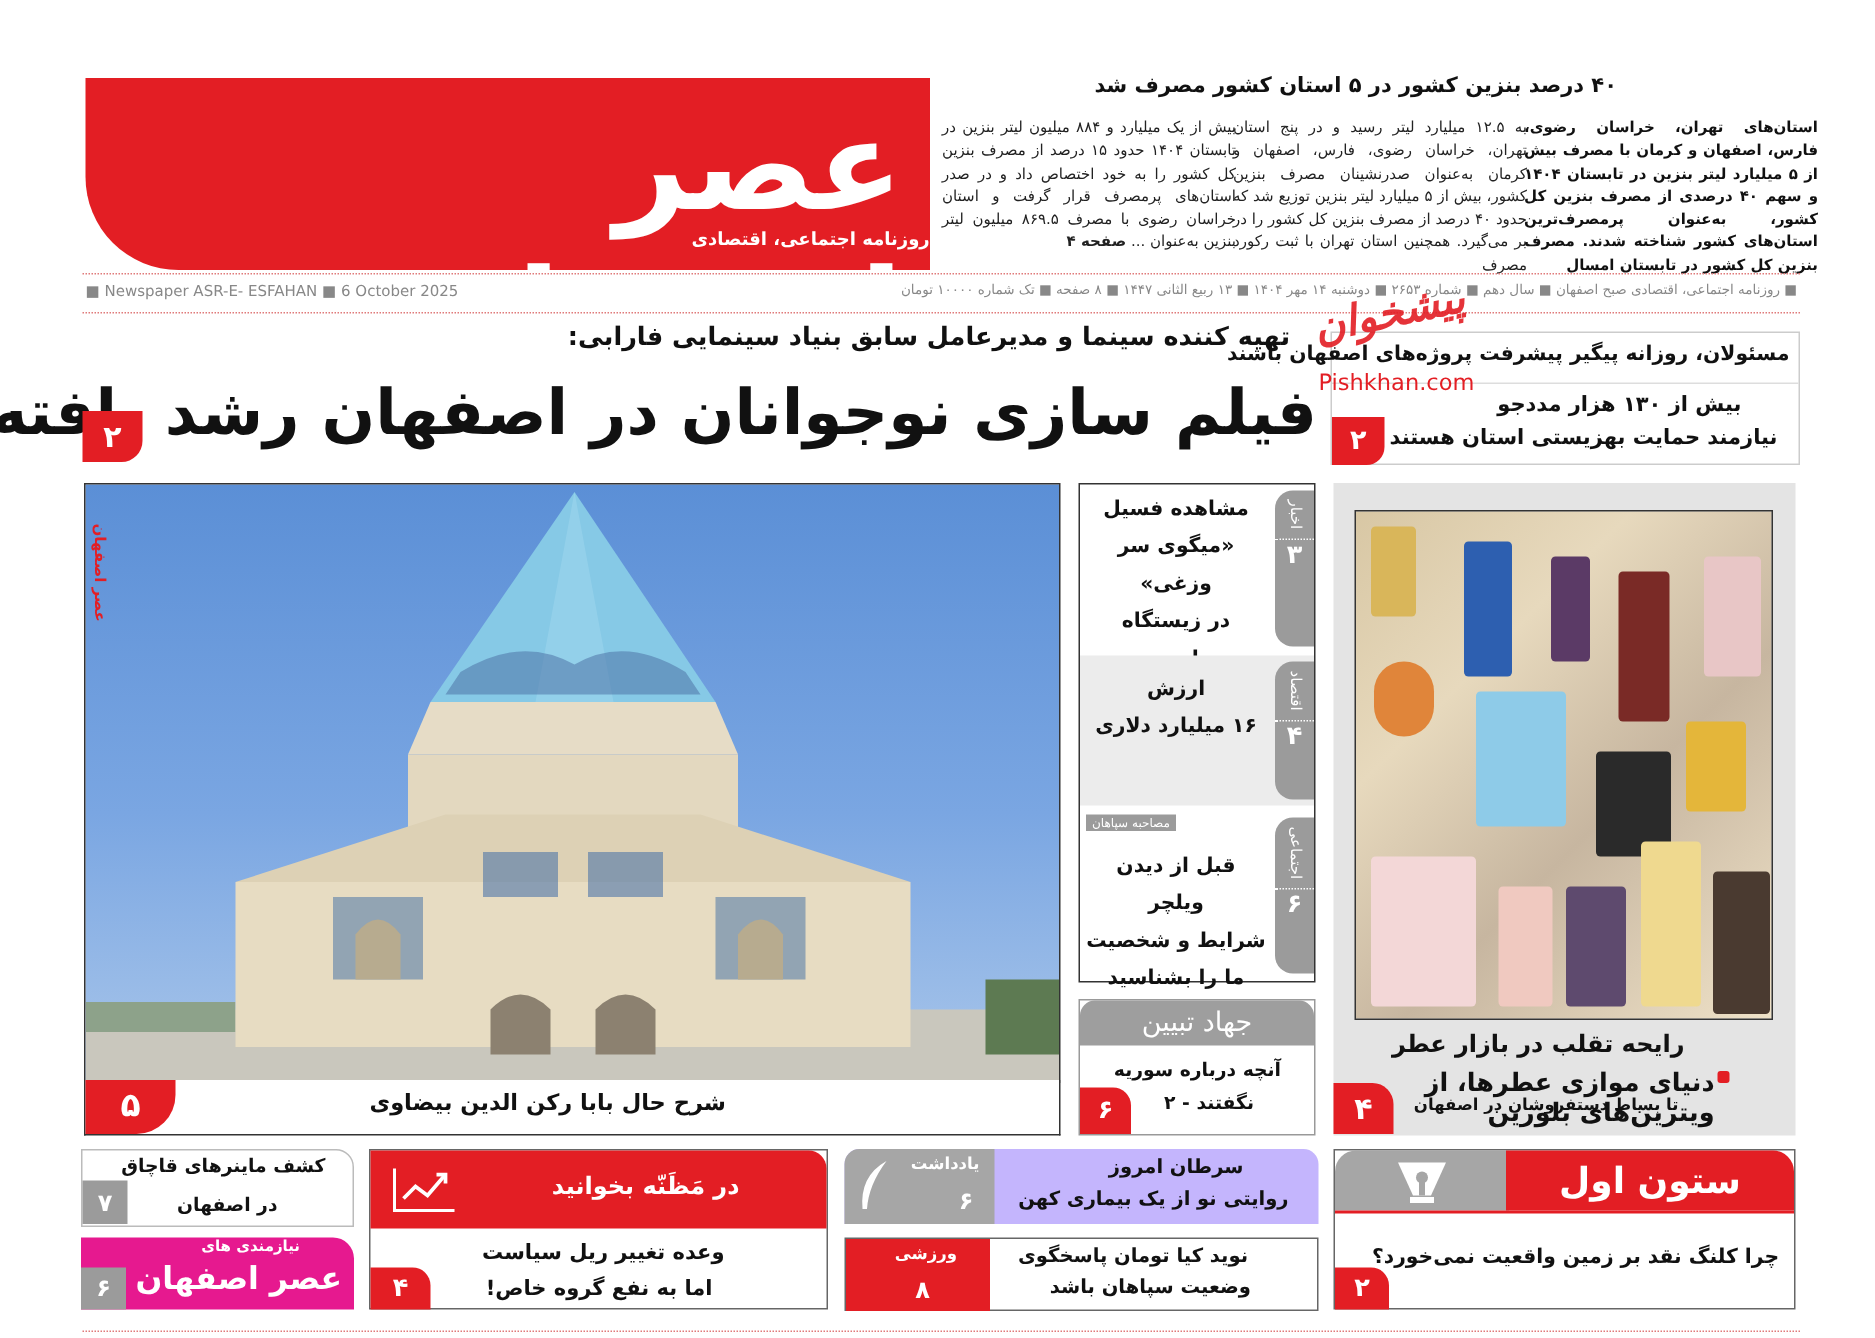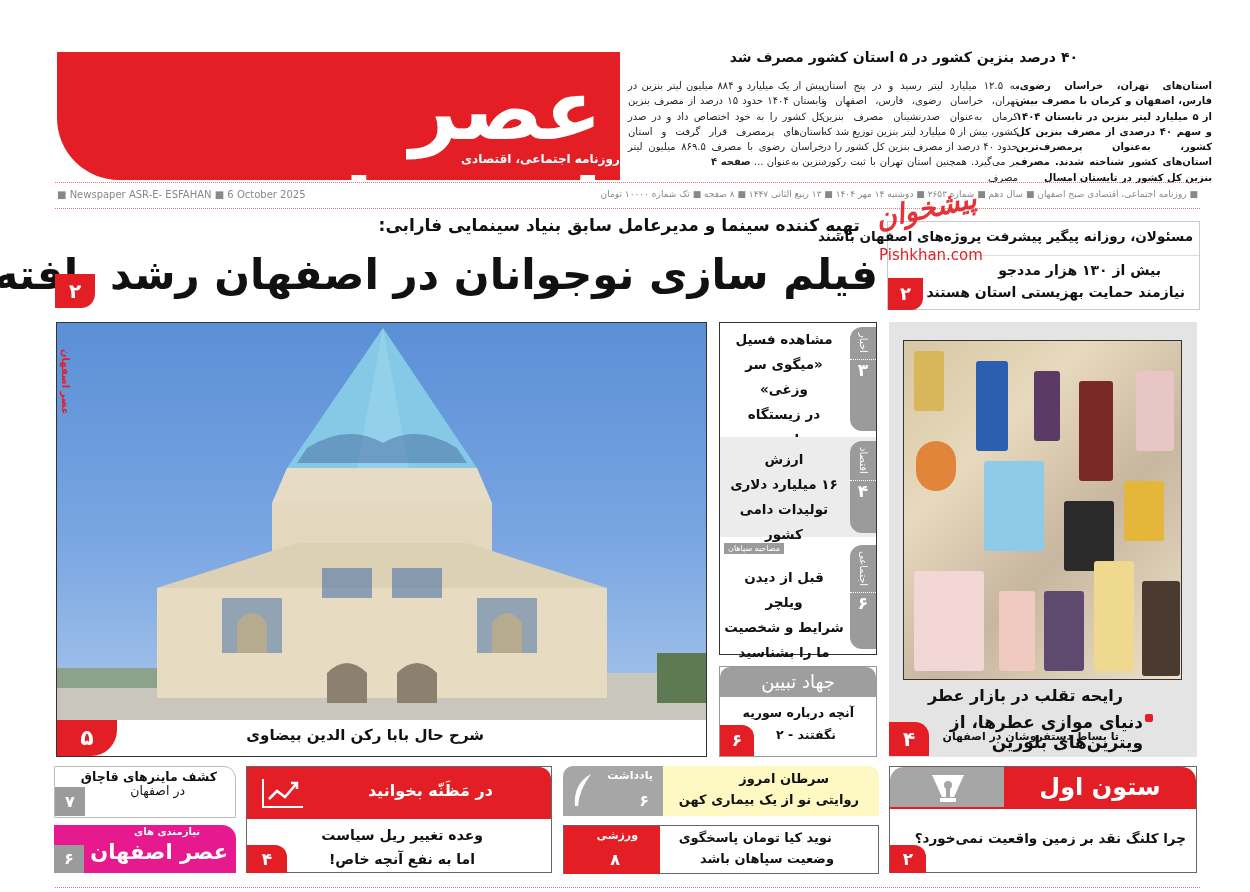--- a/index.html
+++ b/index.html
@@ -74,21 +74,21 @@
   #perfume-page { position: absolute; left: 0; top: 400px; width: 40px; height: 34px; font-size: 20px; line-height: 34px; border-radius: 0 14px 0 0; }
 
   
   .bot-box { position: absolute; border: 1px solid #666; background: #fff; }
   #first-col { left: 889px; top: 766px; width: 308px; height: 107px; }
   #first-col-head { position: absolute; right: 0; top: 0; width: 192px; height: 40px; background: #e31e24; color: #fff; font-size: 24px; font-weight: bold; text-align: center; line-height: 40px; border-radius: 0 14px 0 0; }
   #first-col-icon-area { position: absolute; left: 0; top: 0; width: 116px; height: 40px; background: #a6a6a6; border-radius: 14px 0 0 0; }
   #first-col-text { position: absolute; right: 10px; top: 63px; font-size: 13.5px; font-weight: bold; white-space: nowrap; }
   #first-col-page { position: absolute; left: 0; top: 78px; width: 36px; height: 28px; font-size: 17px; line-height: 28px; border-radius: 0 12px 0 0; }
 
-  #note-box { left: 563px; top: 766px; width: 316px; height: 50px; background: #fef9c3; border: none; border-radius: 10px 10px 0 0; }
+  #note-box { left: 563px; top: 766px; width: 316px; height: 50px; background: #c4b5fd; border: none; border-radius: 10px 10px 0 0; }
   #note-tab { position: absolute; left: 0; top: 0; width: 100px; height: 50px; background: #a6a6a6; color: #fff; border-radius: 10px 0 0 0; }
   #note-tab .lab { position: absolute; right: 10px; top: 3px; font-size: 11px; font-weight: bold; }
   #note-tab .num { position: absolute; right: 14px; top: 25px; font-size: 16px; font-weight: bold; }
   #note-line1 { position: absolute; right: 50px; top: 5px; font-size: 13px; font-weight: bold; }
   #note-line2 { position: absolute; right: 20px; top: 26px; font-size: 13px; font-weight: bold; }
 
   #sport-box { left: 563px; top: 825px; width: 316px; height: 49px; }
   #sport-tab { position: absolute; left: 0; top: 0; width: 96px; height: 48px; background: #e31e24; color: #fff; }
   #sport-tab .lab { position: absolute; right: 22px; top: 3px; font-size: 11px; font-weight: bold; }
   #sport-tab .num { position: absolute; right: 40px; top: 24px; font-size: 16px; font-weight: bold; }
@@ -97,21 +97,21 @@
 
   #read-box { left: 246px; top: 766px; width: 306px; height: 107px; }
   #read-head { position: absolute; left: 0; top: 0; width: 304px; height: 52px; background: #e31e24; color: #fff; border-radius: 0 12px 0 0; }
   #read-head-text { position: absolute; right: 58px; top: 14px; font-size: 16px; font-weight: bold; }
   #read-line1 { position: absolute; right: 68px; top: 60px; font-size: 14px; font-weight: bold; }
   #read-line2 { position: absolute; right: 76px; top: 84px; font-size: 14px; font-weight: bold; }
   #read-page { position: absolute; left: 0; top: 78px; width: 40px; height: 28px; font-size: 17px; line-height: 28px; border-radius: 0 12px 0 0; }
 
   #miners-box { left: 54px; top: 766px; width: 182px; height: 52px; border-color: #bbb; border-radius: 0 12px 0 0; }
   #miners-line1 { position: absolute; right: 18px; top: 2px; font-size: 12.5px; font-weight: bold; }
-  #miners-line2 { position: absolute; right: 50px; top: 16px; font-size: 12.5px; font-weight: normal; }
+  #miners-line2 { position: absolute; right: 50px; top: 28px; font-size: 12.5px; font-weight: bold; }
   #miners-page { position: absolute; left: 0; top: 20px; width: 30px; height: 29px; background: #9b9b9b; color: #fff; font-size: 16px; line-height: 29px; text-align: center; font-weight: bold; }
 
   #ads-box { left: 54px; top: 825px; width: 182px; height: 48px; background: #e6198f; border-radius: 0 14px 0 0; border: none; }
   #ads-line1 { position: absolute; right: 36px; top: 1px; font-size: 10px; color: #fff; font-weight: bold; }
   #ads-line2 { position: absolute; right: 8px; top: 15px; font-size: 21px; color: #fff; font-weight: bold; }
   #ads-page { position: absolute; left: 0; top: 20px; width: 30px; height: 28px; background: #9b9b9b; color: #fff; font-size: 16px; line-height: 28px; text-align: center; font-weight: bold; }
 
   #footer-rule { left: 55px; top: 887px; width: 1145px; border-top: 1px dotted #e07a7a; }
 </style>
 </head>
@@ -191,21 +191,20 @@
     </div>
   </div>
   <div class="mid-item" style="top:114px;height:100px;background:#ececec;">
     <div class="mid-tab" style="top:4px;height:92px;">
       <span class="lab">اقتصاد</span>
       <span class="num">۴</span>
     </div>
     <div class="mid-text rtl" style="top:10px;">
       <div>ارزش</div>
       <div>۱۶ میلیارد دلاری</div>
-      <div>تولیدات دامی کشور</div>
     </div>
   </div>
   <div class="mid-item" style="top:216px;height:115px;">
     <span class="exclusive rtl">مصاحبه سپاهان</span>
     <div class="mid-tab" style="top:6px;height:104px;">
       <span class="lab">اجتماعی</span>
       <span class="num">۶</span>
     </div>
     <div class="mid-text rtl" style="top:26px;">
       <div>قبل از دیدن ویلچر</div>
@@ -285,21 +284,21 @@
 <div id="read-box" class="bot-box">
   <div id="read-head">
     <svg style="position:absolute;left:14px;top:10px;" width="44" height="32" viewBox="0 0 44 32">
       <polyline points="2,2 2,30 42,30" fill="none" stroke="#fff" stroke-width="2"></polyline>
       <polyline points="8,22 16,14 24,20 36,6" fill="none" stroke="#fff" stroke-width="2.5"></polyline>
       <polyline points="30,6 36,6 36,12" fill="none" stroke="#fff" stroke-width="2.5"></polyline>
     </svg>
     <div id="read-head-text" class="rtl">در مَظَنّه بخوانید</div>
   </div>
   <div id="read-line1" class="rtl">وعده تغییر ریل سیاست</div>
-  <div id="read-line2" class="rtl">اما به نفع آنچه خاص!</div>
+  <div id="read-line2" class="rtl">اما به نفع گروه خاص!</div>
   <div id="read-page" class="page-tab">۴</div>
 </div>
 
 <div id="miners-box" class="bot-box">
   <div id="miners-line1" class="rtl">کشف ماینرهای قاچاق</div>
   <div id="miners-line2" class="rtl">در اصفهان</div>
   <div id="miners-page">۷</div>
 </div>
 
 <div id="ads-box" class="bot-box">

